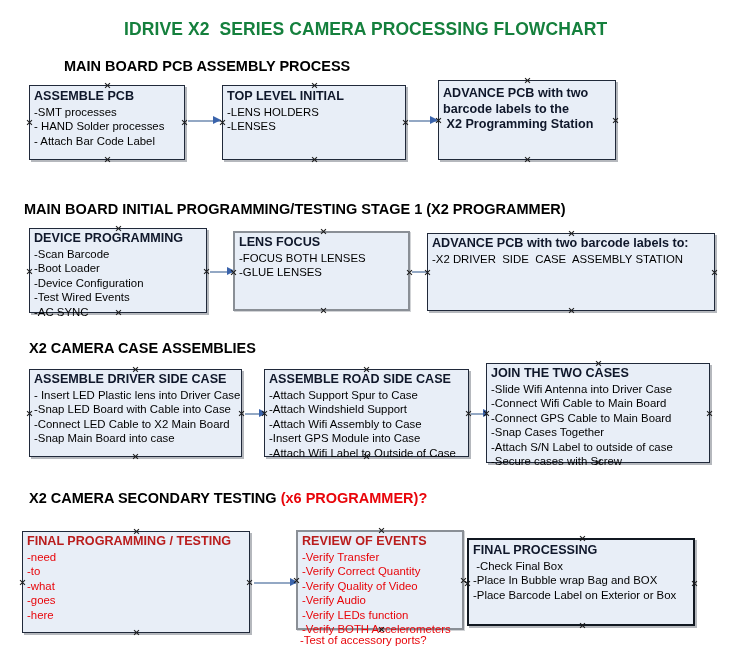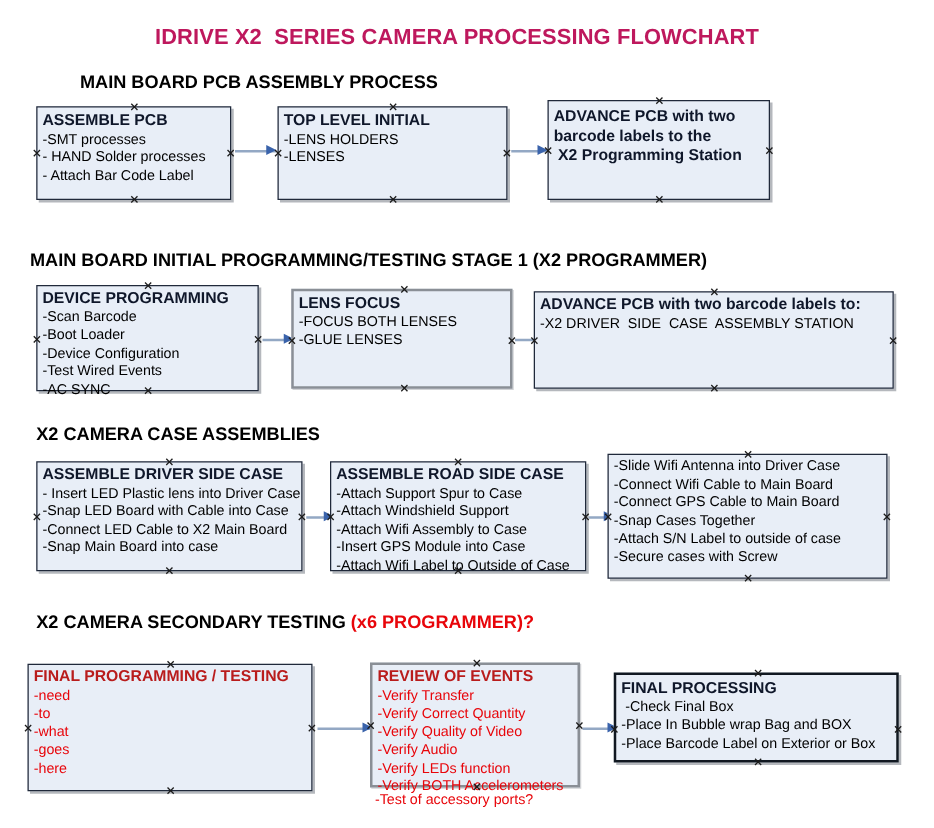--- a/index.html
+++ b/index.html
@@ -17,21 +17,21 @@
   #canvas {
     position: absolute;
     left: 0; top: 0;
     width: 747px;
     height: 662px;
   }
   .title {
     position: absolute;
     font-weight: bold;
     font-size: 17.5px;
-    color: #be185d;
+    color: #15803d;
     letter-spacing: 0.1px;
     white-space: pre;
   }
   .section-header {
     position: absolute;
     font-weight: bold;
     font-size: 14.5px;
     color: #000000;
     white-space: pre;
   }
@@ -272,20 +272,21 @@
     <span class="handle" style="right:-4px; top:40px;"></span>
   </div>
 
   <div class="arrow" style="left:471px; top:409px; width:20px;">
     <span class="shaft"></span>
       <span class="head"></span>
   </div>
 
   <div class="box thin-dark" style="left:486px; top:363px; width:224px; height:100px;">
     <div class="box-inner" style="top:2px;">
+      <div class="box-title">JOIN THE TWO CASES</div>
       <div class="box-line">-Slide Wifi Antenna into Driver Case</div>
       <div class="box-line">-Connect Wifi Cable to Main Board</div>
       <div class="box-line">-Connect GPS Cable to Main Board</div>
       <div class="box-line">-Snap Cases Together</div>
       <div class="box-line">-Attach S/N Label to outside of case</div>
       <div class="box-line">-Secure cases with Screw</div>
     </div>
     <span class="handle" style="left:108px; top:-4px;"></span>
     <span class="handle" style="left:108px; bottom:-4px;"></span>
     <span class="handle" style="left:-4px; top:46px;"></span>
@@ -329,21 +330,21 @@
     <span class="handle" style="left:80px; bottom:-5px;"></span>
     <span class="handle" style="left:-5px; top:45px;"></span>
     <span class="handle" style="right:-5px; top:45px;"></span>
   </div>
 
   <div class="arrow" style="left:466px; top:578px; width:28px;">
     <span class="shaft"></span>
       <span class="head"></span>
   </div>
 
-  <div class="box dark-thick" style="left:491px; top:538px; width:228px; height:72px;">
+  <div class="box dark-thick" style="left:467px; top:538px; width:228px; height:88px;">
     <div class="box-inner" style="top:3px;">
       <div class="box-title">FINAL PROCESSING</div>
       <div class="box-line"> -Check Final Box</div>
       <div class="box-line">-Place In Bubble wrap Bag and BOX</div>
       <div class="box-line">-Place Barcode Label on Exterior or Box</div>
     </div>
     <span class="handle" style="left:110px; top:-5px;"></span>
     <span class="handle" style="left:110px; bottom:-5px;"></span>
     <span class="handle" style="left:-5px; top:40px;"></span>
     <span class="handle" style="right:-5px; top:40px;"></span>

